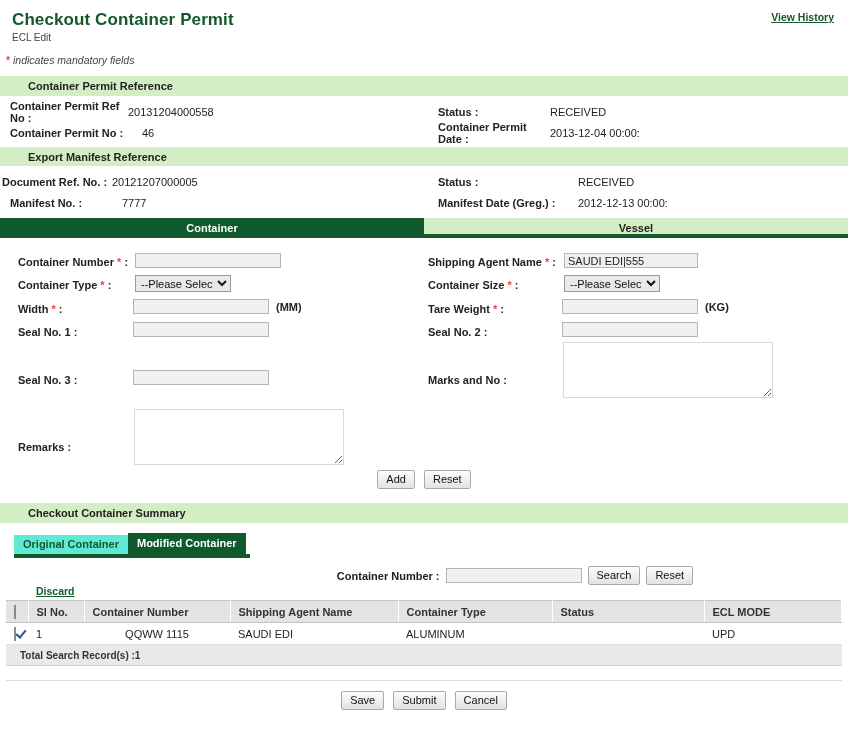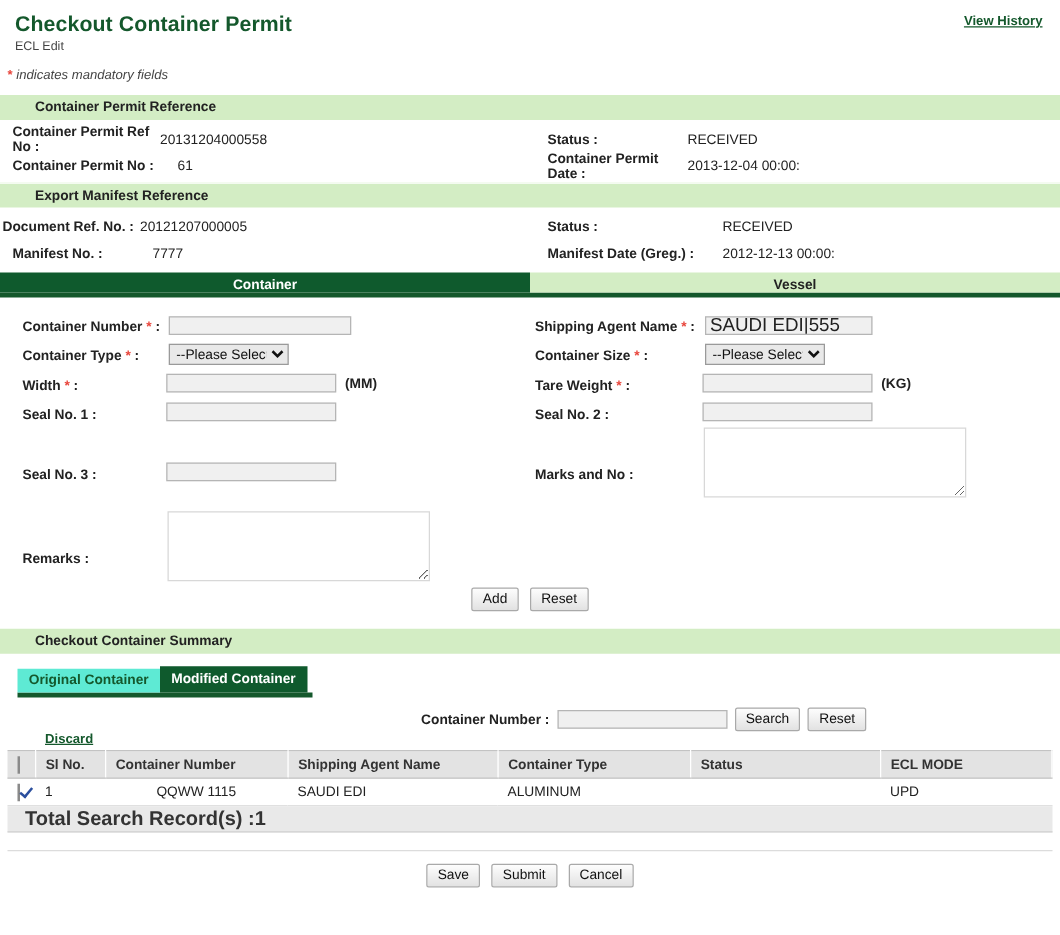--- a/index.html
+++ b/index.html
@@ -109,21 +109,21 @@
   
   .form-area { position: relative; height: 235px; }
   .fld { position: absolute; font-size: 11px; }
   .fld-label { font-weight: bold; color: #222; white-space: nowrap; }
   .fld-label .star { color: #e8443a; font-weight: bold; }
   input.txt {
     border: 1px solid #b5b5b5;
     background: #f0f0f0;
     height: 15px;
     font-family: "Liberation Sans", sans-serif;
-    font-size: 15px;
+    font-size: 11px;
     color: #222;
     padding: 0 3px;
     outline: none;
   }
   input.txt.filled { background: #f0f0f0; }
   select.sel {
     font-family: "Liberation Sans", sans-serif;
     font-size: 11px;
     height: 17px;
     border: 1px solid #9a9a9a;
@@ -245,21 +245,21 @@
     transform: rotate(40deg);
   }
   th.cbcol, td.cbcol { width: 22px; padding: 0 0 0 6px; }
   .total-bar {
     width: 836px;
     margin-left: 6px;
     background: #e9e9e9;
     height: 21px;
     line-height: 21px;
     font-weight: bold;
-    font-size: 16px;
+    font-size: 10px;
     color: #333;
     padding-left: 14px;
     border-bottom: 1px solid #d0d0d0;
   }
 
   .footer-sep {
     width: 836px;
     margin: 14px auto 0 auto;
     border-top: 1px solid #dcdcdc;
   }
@@ -293,21 +293,21 @@
         <span class="val v-ref">20131204000558</span>
       </div>
       <div class="info-right">
         <span class="lbl l-status">Status :</span>
         <span class="val">RECEIVED</span>
       </div>
     </div>
     <div class="info-row">
       <div class="info-left">
         <span class="lbl l-no">Container Permit No :</span>
-        <span class="val" style="padding-left:14px;">61</span>
+        <span class="val" style="padding-left:14px;">46</span>
       </div>
       <div class="info-right">
         <span class="lbl l-cpdate">Container Permit Date :</span>
         <span class="val">2013-12-04 00:00:</span>
       </div>
     </div>
   </div>
 
   
   <div class="section-bar top-rule">Export Manifest Reference</div>

